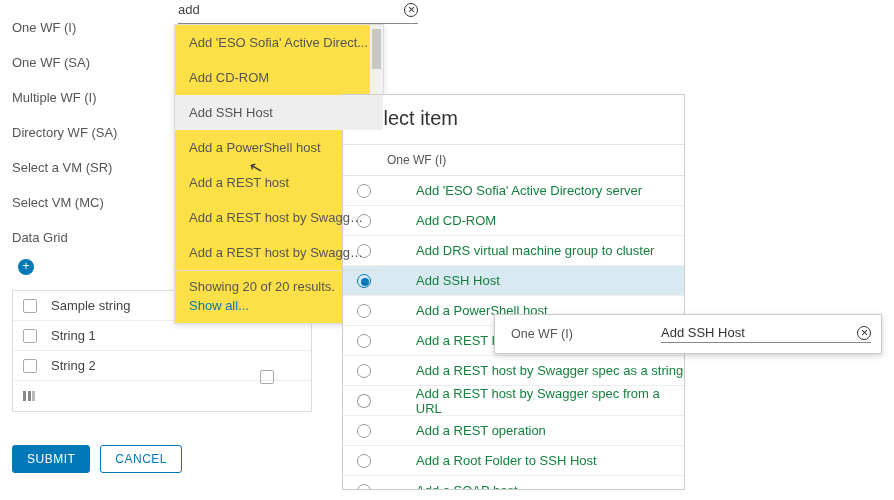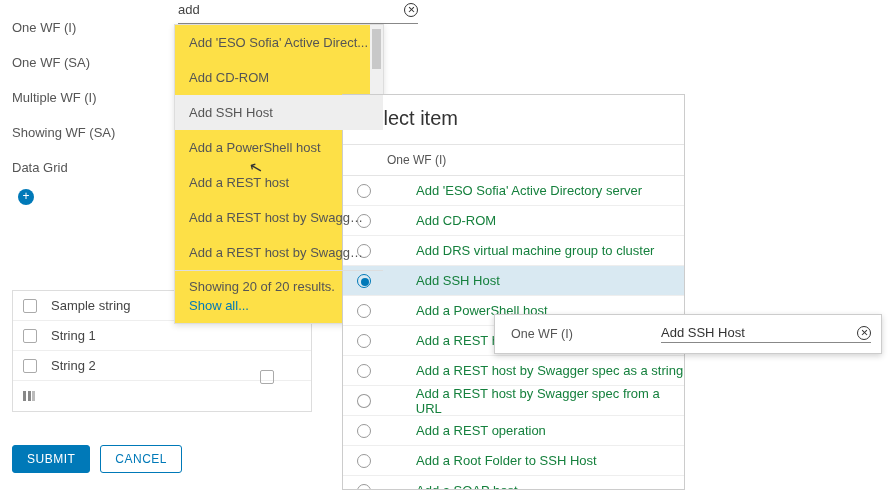--- a/index.html
+++ b/index.html
@@ -254,21 +254,23 @@
   }
   .floater .valuebox .val { flex: 1; color: #333; }
 </style>
 </head>
 <body>
 
 <div class="left-panel">
   <div class="nav-item">One WF (I)</div>
   <div class="nav-item">One WF (SA)</div>
   <div class="nav-item">Multiple WF (I)</div>
-  <div class="nav-item">Showing WF (SA)</div>
+  <div class="nav-item">Directory WF (SA)</div>
+  <div class="nav-item">Select a VM (SR)</div>
+  <div class="nav-item">Select VM (MC)</div>
   <div class="nav-item">Data Grid</div>
   <div class="add-circle">+</div>
 </div>
 
 <div class="table-area">
   <div class="table-row">
     <div class="cell-chk">
         <div class="chk"></div>
       </div>
     <div class="cell-txt">Sample string</div>

